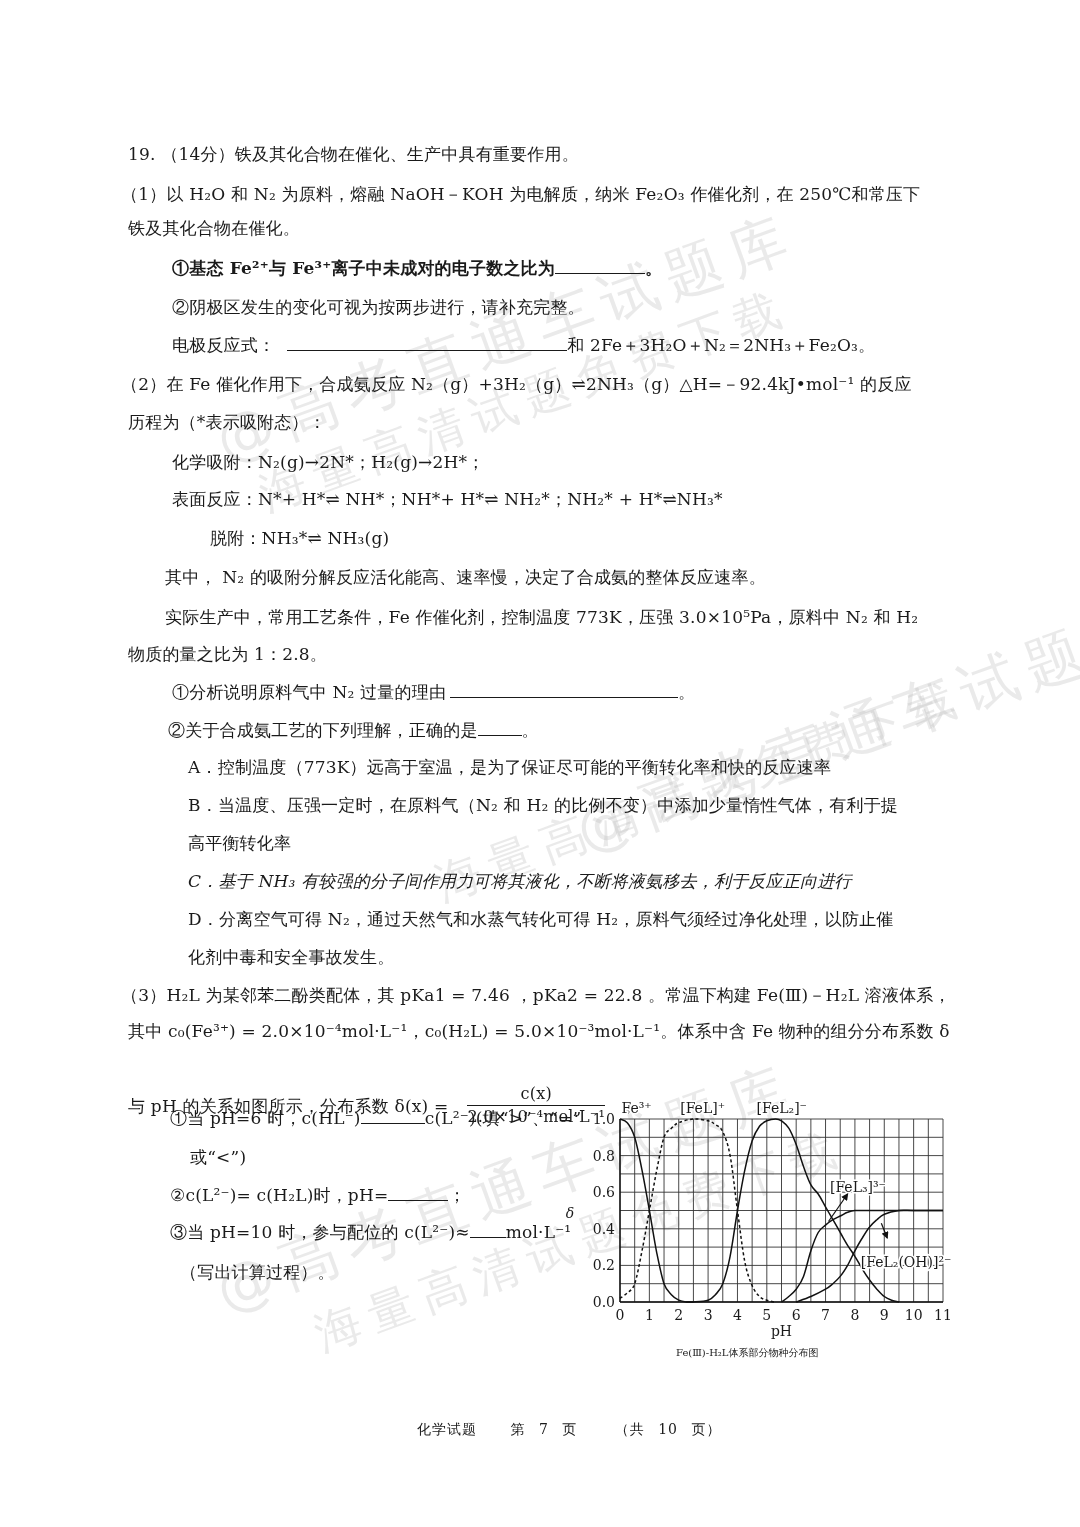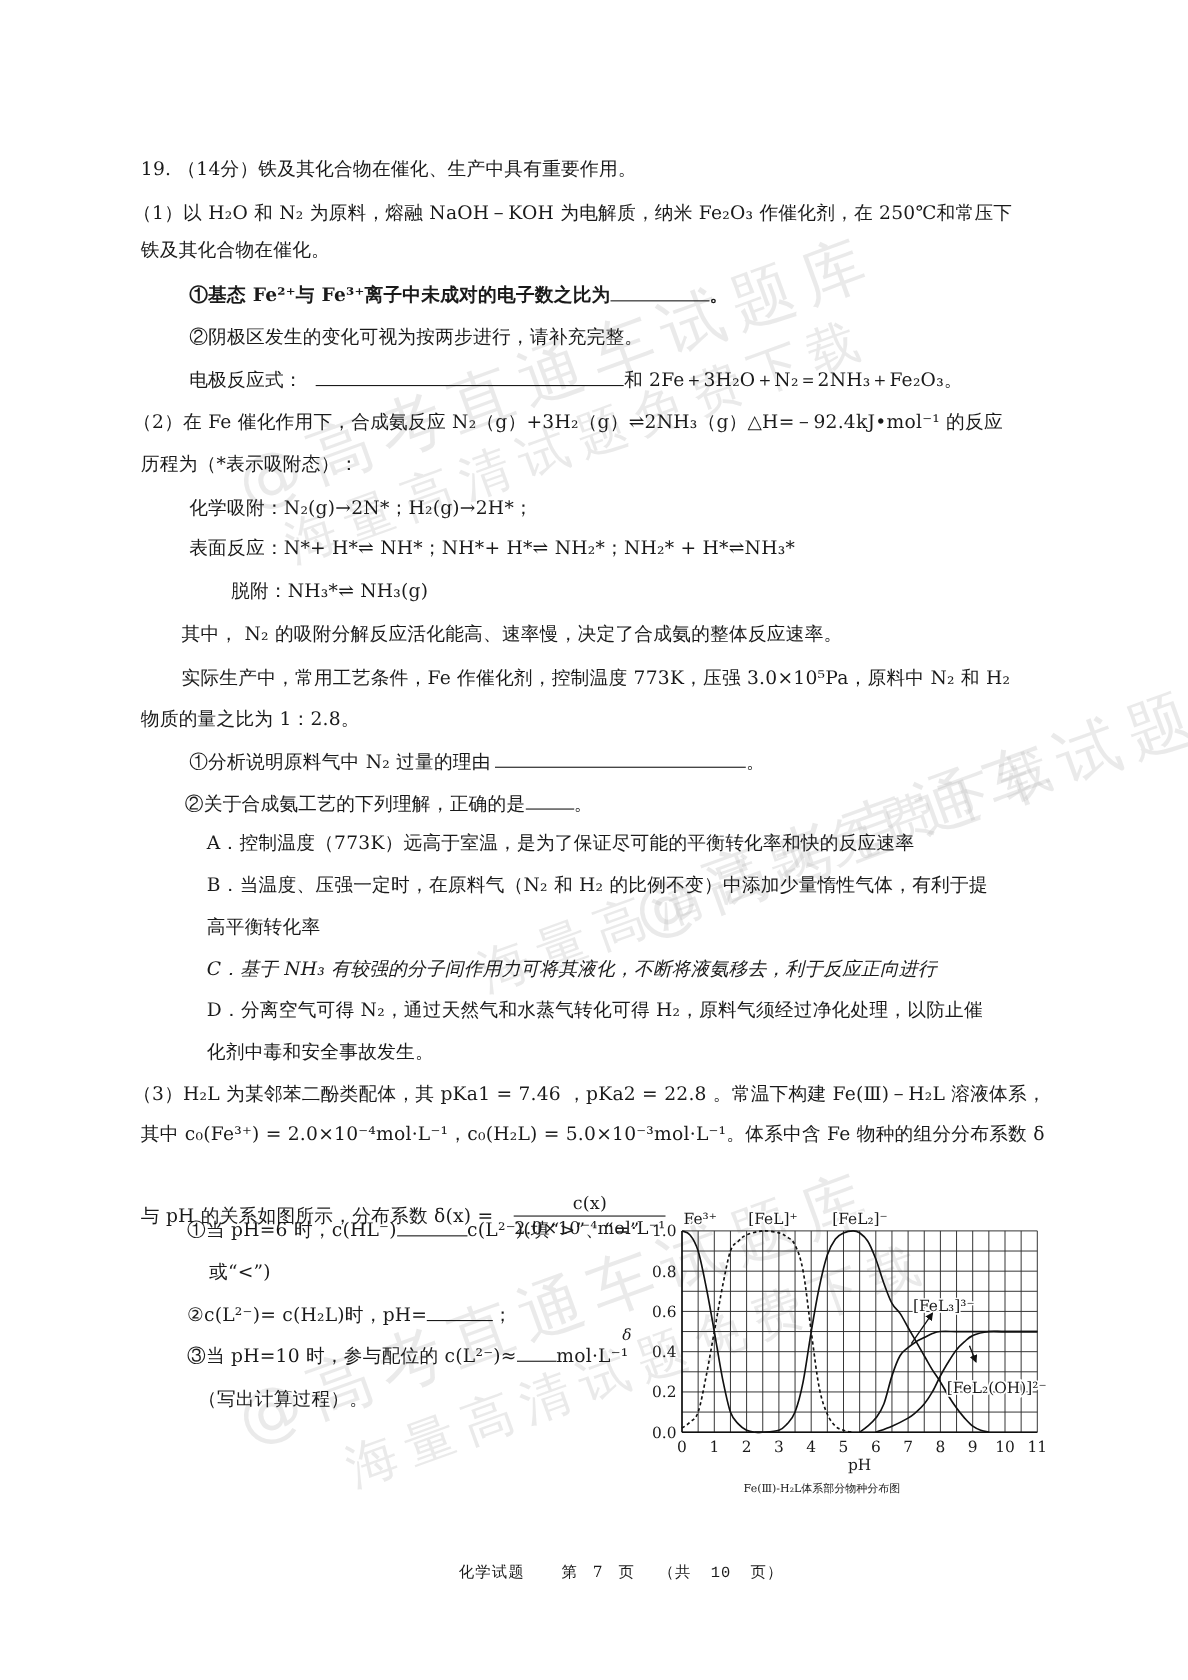--- a/index.html
+++ b/index.html
@@ -163,14 +163,14 @@
       </defs>
       <line x1="828.4818181818182" y1="1221.48" x2="847.5681818181819" y2="1194.03" stroke="#111" stroke-width="1.2" marker-end="url(#ah)"></line>
       <line x1="881.3363636363636" y1="1223.31" x2="887.209090909091" y2="1237.95" stroke="#111" stroke-width="1.2" marker-end="url(#ah)"></line>
     </g>
 </svg>
 <div class="caption">Fe(Ⅲ)-H₂L体系部分物种分布图</div>
 
 <div class="footer">
   <span>化学试题</span>
   <span style="margin-left:20px;">第 7 页</span>
-  <span style="margin-left:8px;font-family:Liberation Mono, monospace;">（共 10 页）</span>
+  <span style="margin-left:24px;">（共 10 页）</span>
 </div>
 
 </body></html>

